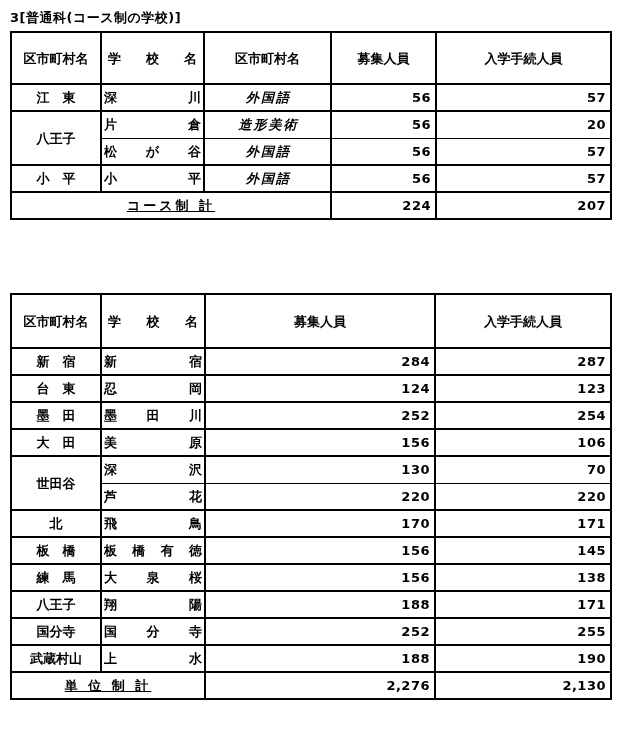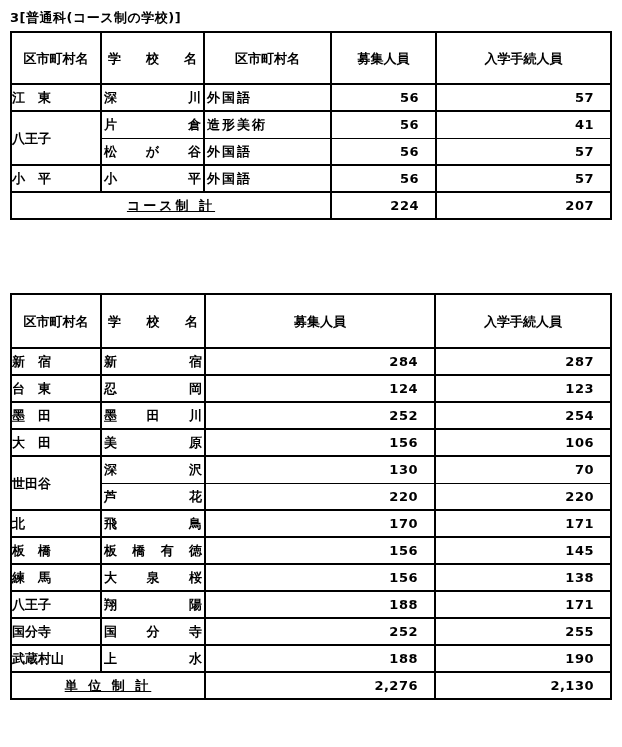--- a/index.html
+++ b/index.html
@@ -28,24 +28,24 @@
     font-size:13px; font-weight:bold; line-height:1; vertical-align:middle;
   }
   thead tr { height:52px; }
   #table-credit thead tr { height:54px; }
   tbody tr, tfoot tr { height:27px; }
 
   tbody td { border-top-width:1px; border-bottom-width:1px; }
   tr.group-start td, tfoot td { border-top-width:2px; }
   th { text-align:center; }
 
-  .c-district { }
+  .c-district { text-align:center; }
   .c-school { padding:0 2px; }
-  .c-course { text-align:left; padding-left:2px; letter-spacing:2px; }
-  .c-capacity, .c-enrolled, .c-num { text-align:right; padding-right:16px; letter-spacing:0.5px; }
+  .c-course { text-align:center; padding-left:2px; letter-spacing:2px;font-style:italic; }
+  .c-capacity, .c-enrolled, .c-num { text-align:right; padding-right:4px; letter-spacing:0.5px; }
   .c-total { text-align:center; letter-spacing:3px;text-decoration:underline; }
 
   .justify { display:flex; justify-content:space-between; width:100%; box-sizing:border-box; }
   .pad8 { padding:0 6px; }
 
   .logo {
     position:absolute; right:5px; bottom:5px; width:126px; height:36px;
     text-align:right; white-space:nowrap;
   }
   .logo-ruby {
@@ -103,21 +103,21 @@
         <tr class="group-start">
           <td class="c-district" rowspan="2">八王子</td>
           <td class="c-school">
             <div class="justify">
               <span>片</span>
               <span>倉</span>
             </div>
           </td>
           <td class="c-course">造形美術</td>
           <td class="c-capacity">56</td>
-          <td class="c-enrolled">41</td>
+          <td class="c-enrolled">20</td>
         </tr>
         <tr>
           <td class="c-school">
             <div class="justify">
               <span>松</span>
               <span>が</span>
               <span>谷</span>
             </div>
           </td>
           <td class="c-course">外国語</td>

